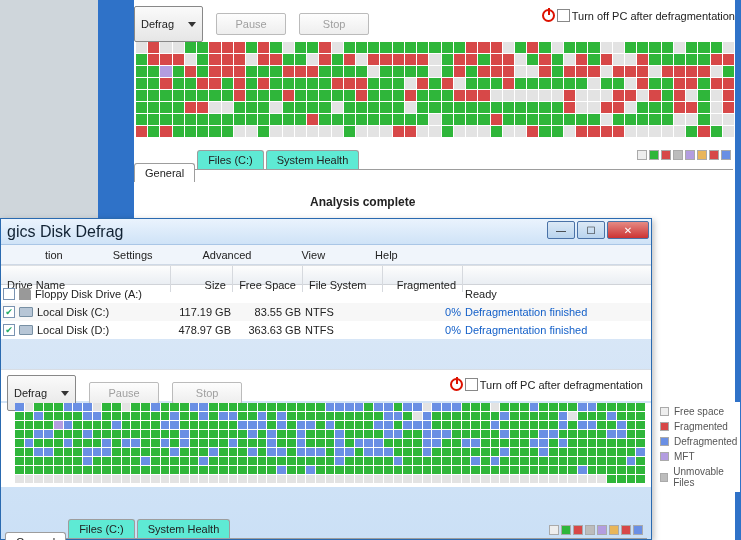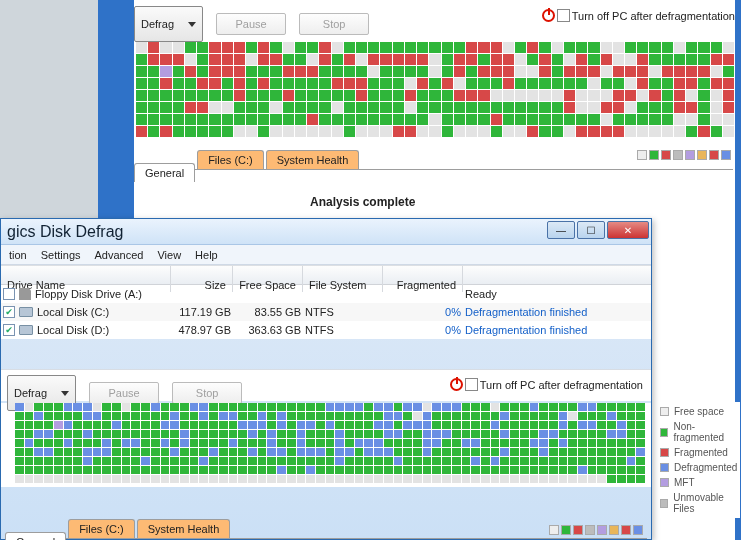--- a/index.html
+++ b/index.html
@@ -21,39 +21,39 @@
   .cluster { position:absolute; display:grid; gap:1px; background:#fff; }
   .cluster-bg { top:42px; left:38px; width:598px; grid-template-columns:repeat(49,1fr); grid-auto-rows:11px; }
   .cluster .c { background:#e3e3e3;}
   .cluster .g{background:#2fb63a;}
   .cluster .r{background:#d74848;}
   .cluster .b{background:#6a8fe4;}
   .cluster .p{background:#b39de0;}
 
   
   .tabs { position:absolute; display:flex; align-items:flex-end; border-bottom:1px solid #9d9d9d;}
-  .tab { border:1px solid #9d9d9d; border-bottom:none; background:#fdba74; padding:3px 10px; margin-right:2px; font-size:11px; border-radius:3px 3px 0 0;}
+  .tab { border:1px solid #9d9d9d; border-bottom:none; background:#5eead4; padding:3px 10px; margin-right:2px; font-size:11px; border-radius:3px 3px 0 0;}
   .tab.active{background:#fff; position:relative; top:13px;}
   .tabs-bg{ top:150px; left:36px; right:8px;}
 
   .swatches-bg{ position:absolute; top:150px; right:10px; display:flex; gap:2px;}
   .sw{ width:10px;height:10px;border:1px solid #aaa;}
   .sw.e{background:#eee;} .sw.g{background:#2fb63a;} .sw.r{background:#d74848;} .sw.b{background:#6a8fe4;} .sw.y{background:#e9b65a;} .sw.gy{background:#bcbcbc;} .sw.p{background:#b39de0;}
 
   .analysis { position:absolute; top:195px; left:212px; font-weight:bold; font-size:12px;}
 
   
   .fgwin{ position:absolute; top:218px; left:0; width:652px; height:322px; background:linear-gradient(#dfeaf7,#cbe0f6); border:1px solid #2a6ab0; box-shadow:2px 2px 6px rgba(0,0,0,.25);}
   .titlebar{ height:26px; background:linear-gradient(#eaf3fd,#cfe3f7); border-bottom:1px solid #a9c6e6; display:flex;align-items:center; padding:0 6px; position:relative;}
   .titlebar .title{ font-size:16px; color:#123;}
   .winbtns{position:absolute; right:2px; top:2px; display:flex;}
   .winbtn{ width:28px;height:18px; border:1px solid #4a72a7; background:linear-gradient(#dce9f6,#b9d4ee); border-radius:2px; margin-left:2px; display:flex;align-items:center;justify-content:center;font-size:10px;}
   .winbtn.close{ background:linear-gradient(#e58a84,#c33); color:#fff; width:42px;}
   .menubar{height:20px; background:#f0f5fb; display:flex; align-items:center; gap:14px; padding:0 8px; font-size:11px; color:#222; border-bottom:1px solid #cfd9e6;}
-  .menubar span{cursor:default;}
+  .menubar span{cursor:default;margin-left:36px;}
   .listhdr{ height:20px; background:linear-gradient(#fdfdfd,#eaeef3); border-top:1px solid #dcdfe3;border-bottom:1px solid #d0d3d8; display:flex; font-size:11px; color:#222;}
   .listhdr div{border-right:1px solid #d6d9de; padding:13px 6px;}
   .col-name{width:170px;} .col-size{width:62px;text-align:right;} .col-free{width:70px;text-align:right;} .col-fs{width:80px;} .col-frag{width:80px;text-align:right;} .col-stat{flex:1;}
   .listbody{ background:#fff;}
   .row{display:flex;height:18px;align-items:center;font-size:11px;}
   .row:nth-child(even){background:#f7f7f7;}
   .row .cell{padding:0 2px;}
   .row .col-name{display:flex;align-items:center; gap:4px;}
   .chksm{width:12px;height:12px;border:1px solid #7a93b1;background:#fff;display:inline-flex;align-items:center;justify-content:center;font-size:9px;color:#2a6;}
   .driveicon{width:14px;height:10px;background:#b7c6d6;border:1px solid #7890a4;border-radius:1px;}
@@ -1195,24 +1195,20 @@
       <span class="sw b"></span>
   </div>
 </div>
 
 <div class="legend" id="legend">
     <div>
       <span class="sw e"></span>
       <span>Free space</span>
     </div>
     <div>
-      <span class="sw g"></span>
-      <span>Non-fragmented</span>
-    </div>
-    <div>
       <span class="sw r"></span>
       <span>Fragmented</span>
     </div>
     <div>
       <span class="sw b"></span>
       <span>Defragmented</span>
     </div>
     <div>
       <span class="sw p"></span>
       <span>MFT</span>

